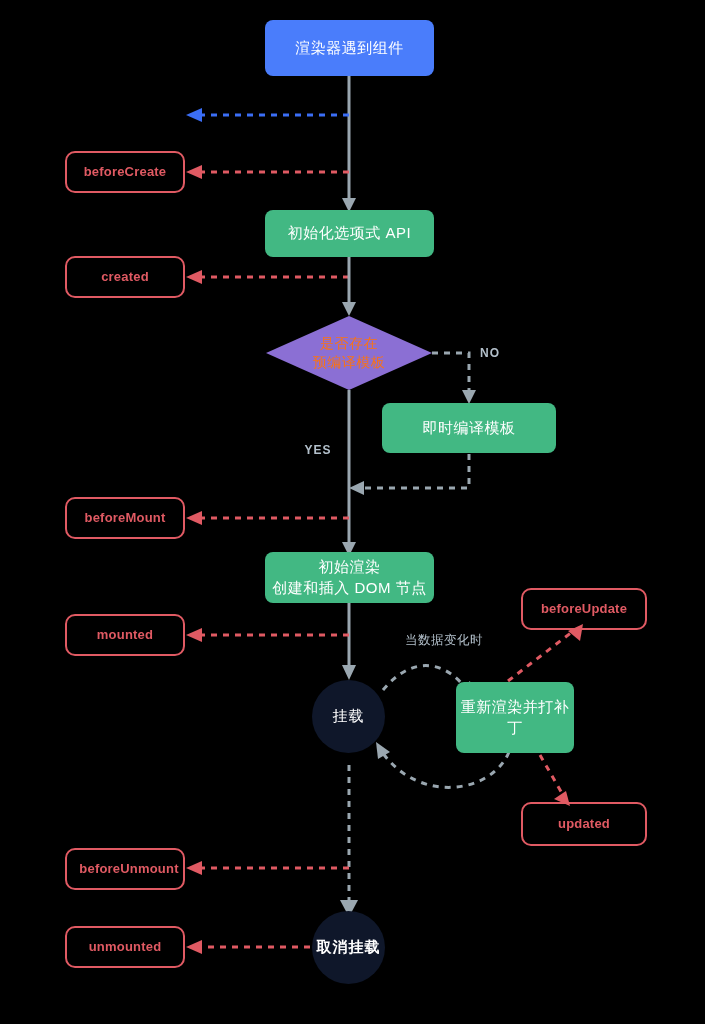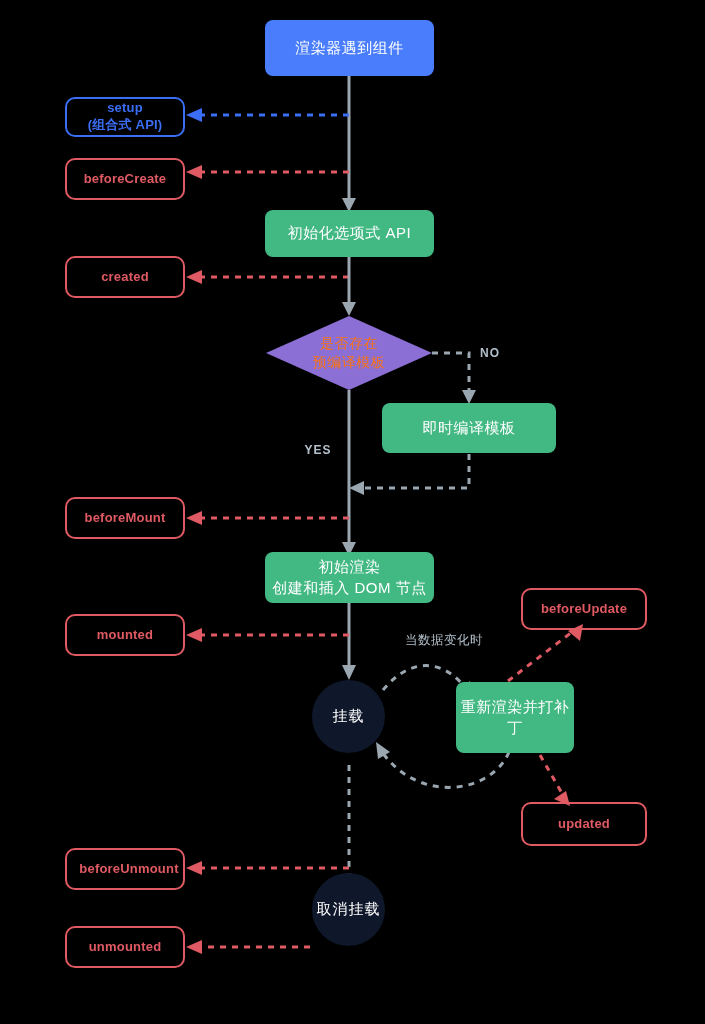--- a/index.html
+++ b/index.html
@@ -90,26 +90,22 @@
     <polygon class="arrowhead-red" points="186,868 202,861 202,875"></polygon>
 
     <path class="dash-red" d="M310,947 L200,947"></path>
     <polygon class="arrowhead-red" points="186,947 202,940 202,954"></polygon>
   </svg>
 
   <div class="node fill-box blue-fill" style="left:265px;top:20px;width:169px;height:56px;">
     <span>渲染器遇到组件</span>
   </div>
 
-  <div class="node hook blue" style="left:65px;top:97px;width:120px;height:40px;white-space:pre-line;">
-    <span>setup
-(组合式 API)</span>
-  </div>
 
-  <div class="node hook" style="left:65px;top:158px;width:120px;height:42px;">
+  <div class="node hook" style="left:65px;top:151px;width:120px;height:42px;">
     <span>beforeCreate</span>
   </div>
 
   <div class="node fill-box green-fill" style="left:265px;top:210px;width:169px;height:47px;">
     <span>初始化选项式 API</span>
   </div>
 
   <div class="node hook" style="left:65px;top:256px;width:120px;height:42px;">
     <span>created</span>
   </div>
@@ -157,21 +153,21 @@
 
   <div class="node hook" style="left:521px;top:802px;width:126px;height:44px;">
     <span>updated</span>
   </div>
 
 
   <div class="node hook" style="left:65px;top:848px;width:120px;height:42px;padding-left:8px;">
     <span>beforeUnmount</span>
   </div>
 
-  <div class="node circle" style="left:312px;top:873px;width:73px;height:73px;">
+  <div class="node circle" style="left:312px;top:911px;width:73px;height:73px;font-weight:bold;">
     <span>取消挂载</span>
   </div>
 
   <div class="node hook" style="left:65px;top:926px;width:120px;height:42px;">
     <span>unmounted</span>
   </div>
 
 </div>
 
 </body></html>

